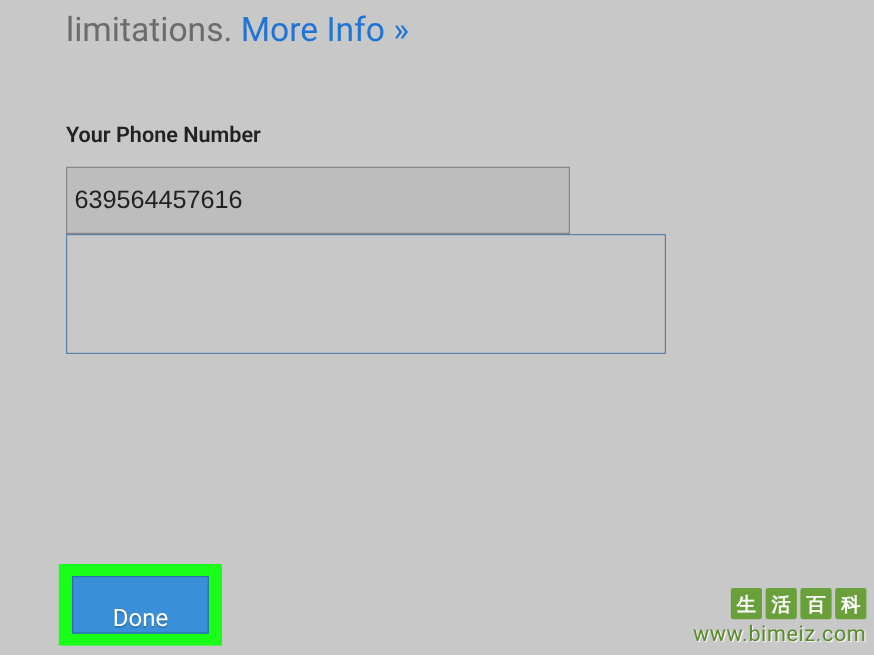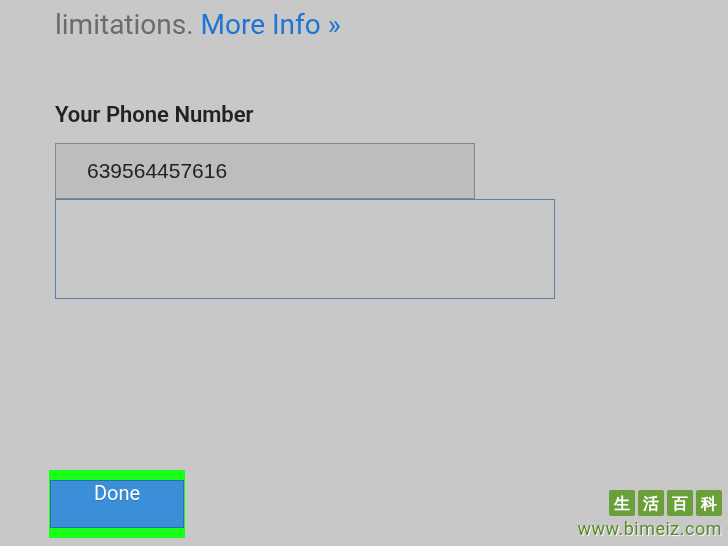--- a/index.html
+++ b/index.html
@@ -22,38 +22,38 @@
       font-size: 28px;
       color: #6b6b6b;
       margin-top: 4px;
       line-height: 1.5;
     }
     .more-info-link {
       color: #1f74d4;
       cursor: pointer;
     }
     .section-label {
-      font-size: 22px;
+      font-size: 18px;
       font-weight: 600;
       color: #222;
       margin-top: 56px;
       margin-bottom: 16px;
     }
     .section-label.second {
       margin-top: 38px;
       margin-bottom: 20px;
     }
     .phone-input {
       width: 420px;
       height: 56px;
       background: #bdbdbd;
       border: 1px solid #888;
       font-size: 21px;
       color: #222;
-      padding: 0 31px;
+      padding: 0 6px;
       outline: none;
     }
     .reason-textarea {
       width: 500px;
       height: 100px;
       background: #c8c8c8;
       border: 1px solid #5a7fa8;
       resize: none;
       font-size: 18px;
       padding: 8px;
@@ -64,29 +64,29 @@
       left: 49px;
       bottom: 8px;
       width: 136px;
       height: 68px;
       background: #1aff1a;
       display: flex;
       align-items: center;
       justify-content: center;
     }
     .done-button {
-      width: 134px;
+      width: 114px;
       height: 48px;
       background: #3a8fd8;
       border: 1px solid #2a6fa8;
       color: #fff;
       font-size: 20px;
       cursor: pointer;
       display: flex;
-      align-items: flex-start;
+      align-items: flex-end;
       justify-content: center;
       text-shadow: 0 1px 1px rgba(0,0,0,0.2);
     }
     .watermark {
       position: absolute;
       right: 6px;
       bottom: 6px;
       text-align: right;
       line-height: 1.2;
       pointer-events: none;

